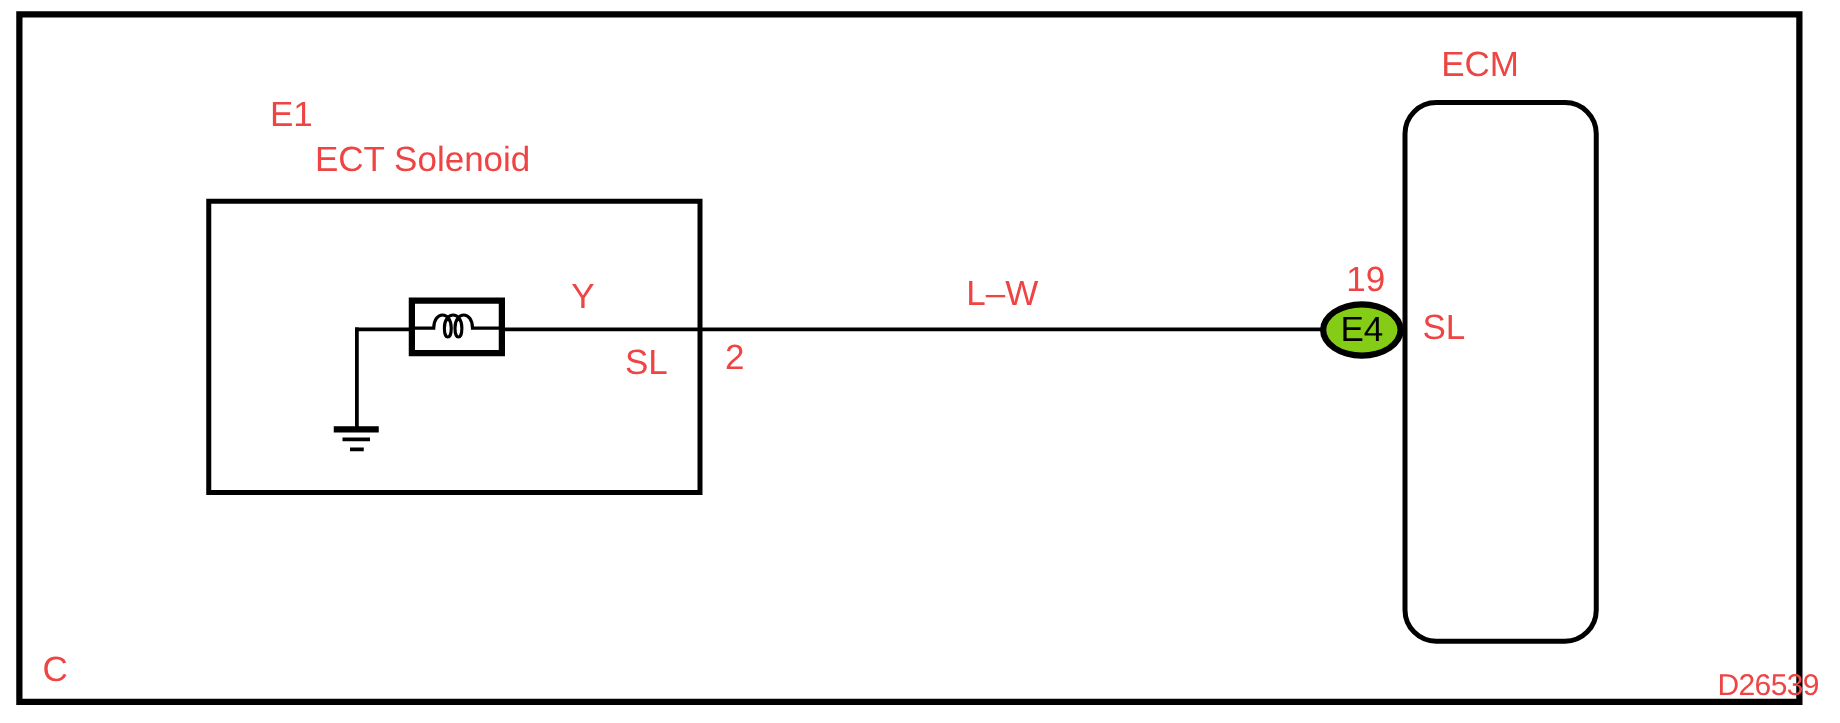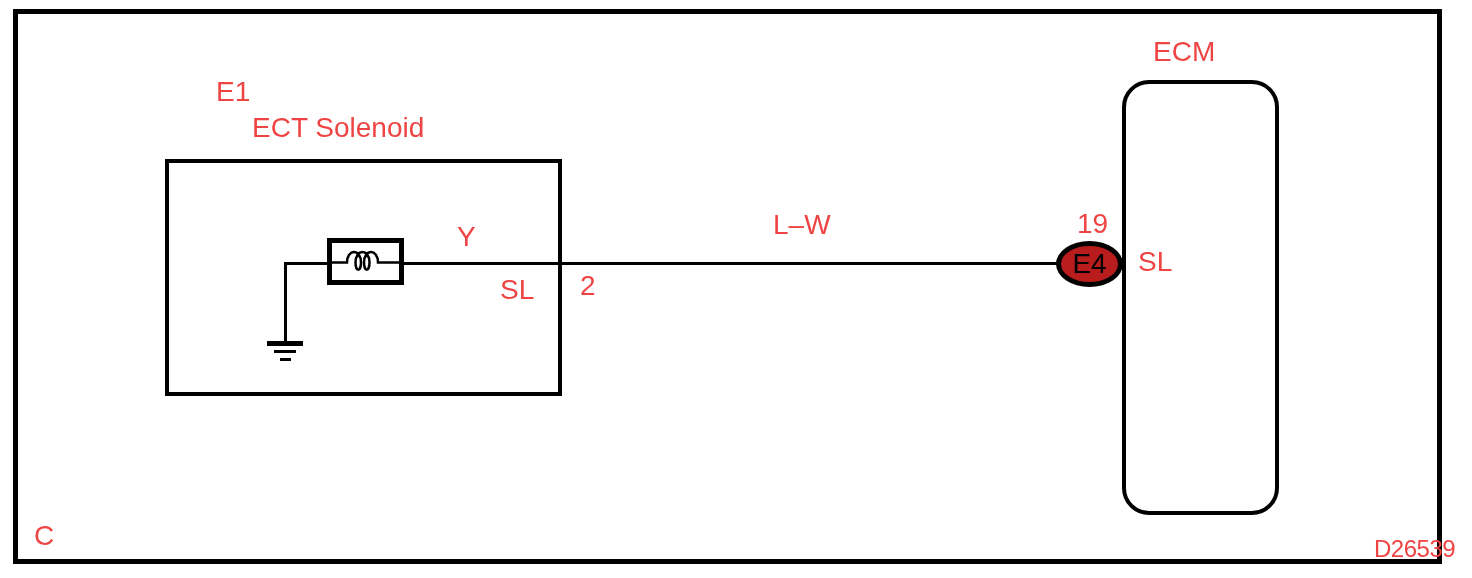--- a/index.html
+++ b/index.html
@@ -61,33 +61,33 @@
     border-radius: 27px;
     box-sizing: border-box;
     background: transparent;
   }
   #e4-ellipse {
     left: 1056px; top: 241px;
     width: 67px; height: 46px;
     border: 5px solid #000;
     border-radius: 50%;
     box-sizing: border-box;
-    background: #b91c1c;
+    background: #84cc16;
     display: flex;
     align-items: center;
     justify-content: center;
     font-size: 28px;
     line-height: 1;
   }
   #label-e1           { left: 216px; top: 78px;  }
   #label-component    { left: 216px; top: 114px; margin-left: 36px; }
   #label-wire-y       { left: 457px; top: 223px; }
   #label-terminal-sl  { left: 500px; top: 276px; }
   #label-pin-2        { left: 580px; top: 272px; }
-  #label-wire-lw      { left: 773px; top: 211px; }
+  #label-wire-lw      { left: 773px; top: 221px; }
   #label-ecm          { left: 1153px; top: 38px; }
   #label-pin-13       { left: 1077px; top: 210px; }
   #label-ecm-sl       { left: 1138px; top: 248px; }
   #label-corner-c     { left: 34px;  top: 522px; }
   #label-figure-code  {
     left: 1374px; top: 537px;
     font-size: 24px;
     letter-spacing: -0.5px;
   }
 </style>

